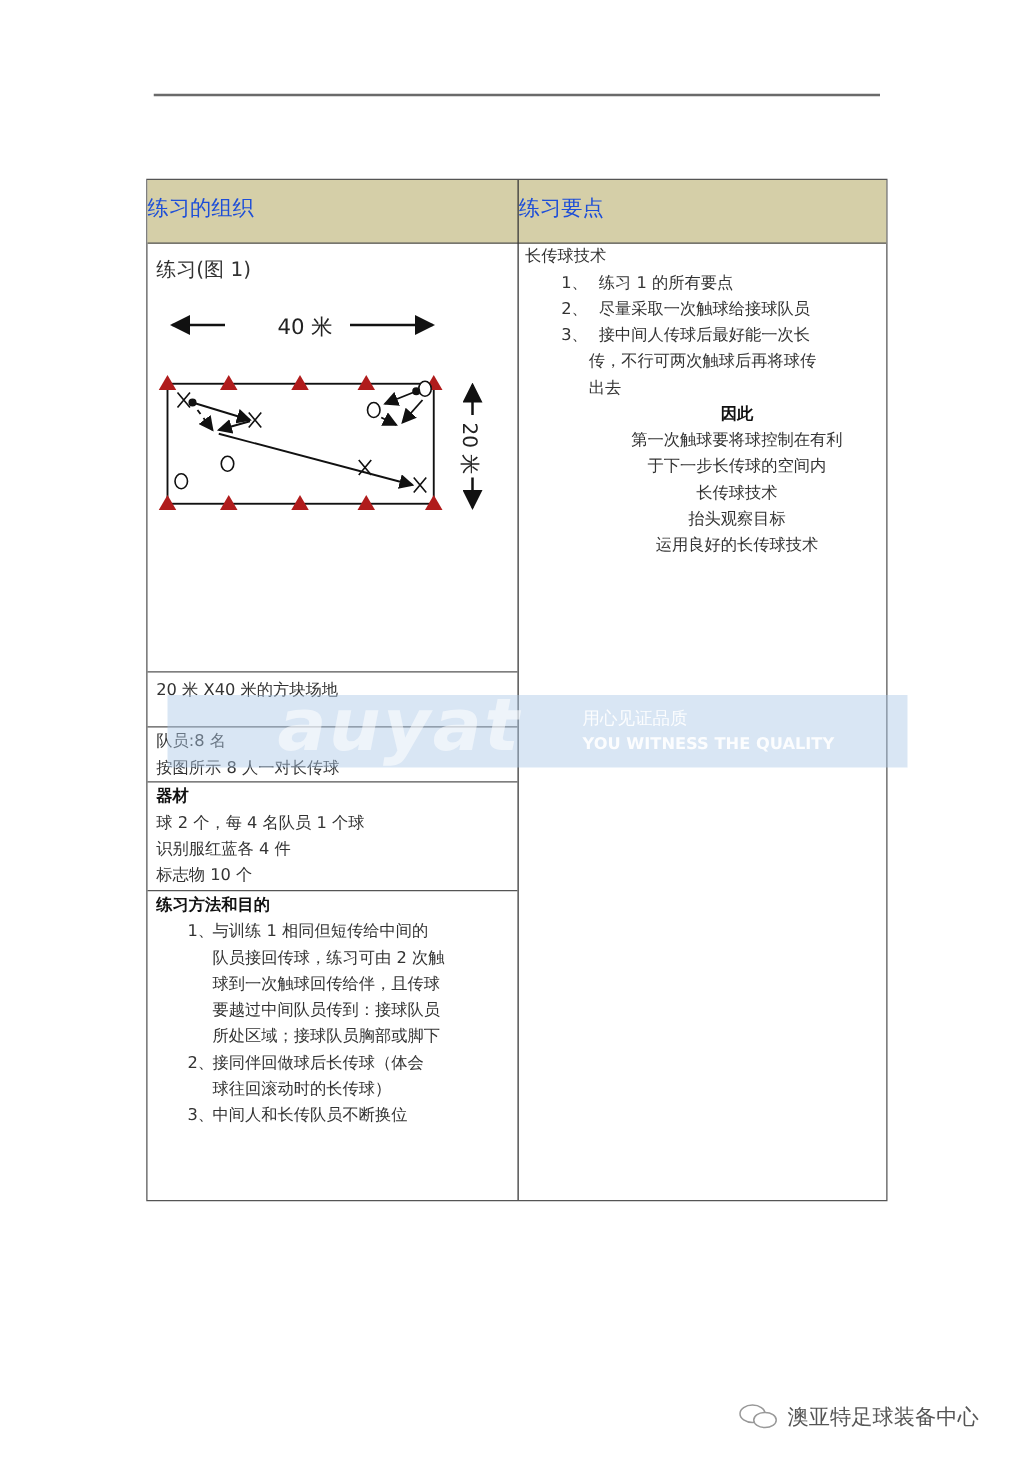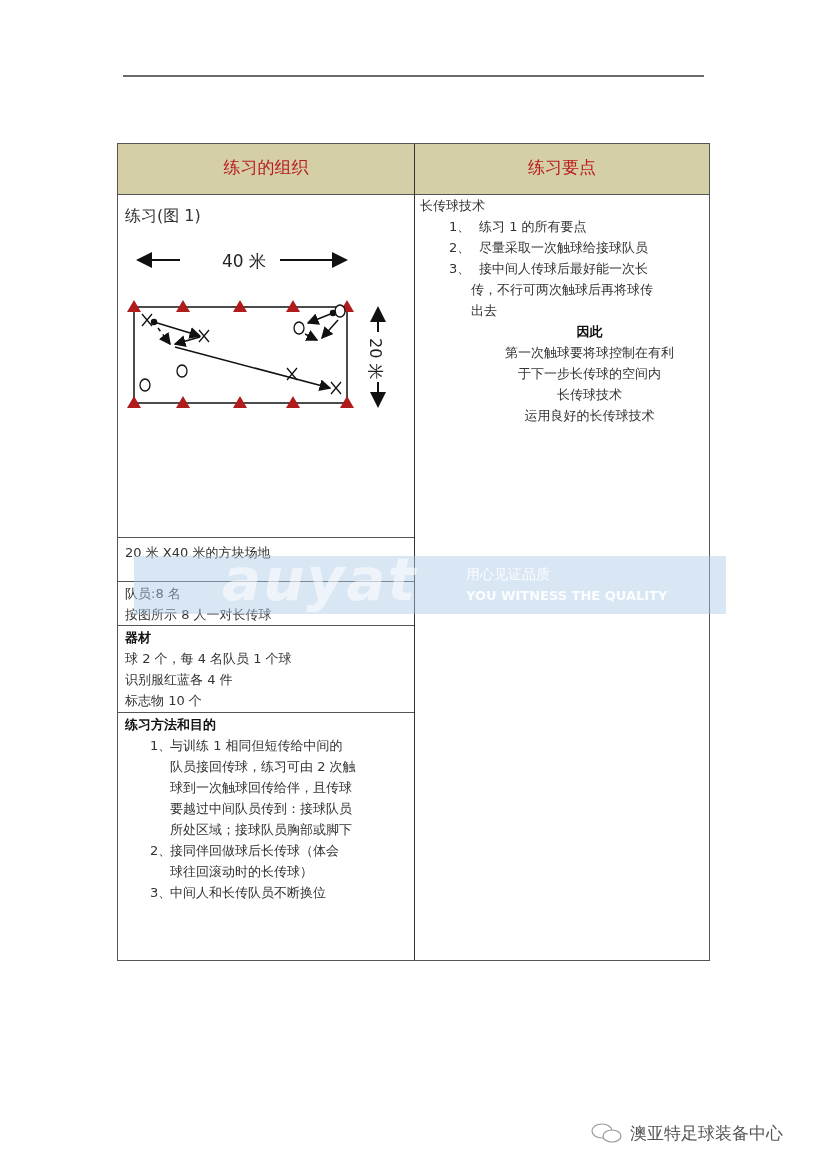--- a/index.html
+++ b/index.html
@@ -3,21 +3,21 @@
 <meta charset="utf-8">
 <style>
   html, body { margin: 0; padding: 0; background: #ffffff; }
   body { width: 827px; height: 1169px; position: relative; overflow: hidden;
          font-family: "DejaVu Sans", "Liberation Sans", sans-serif; color: #333; }
   .top-rule { position: absolute; left: 123px; top: 75px; width: 581px; height: 2px; background: #6a6a6a; }
   .doc-table { position: absolute; left: 117px; top: 143px; width: 593px; height: 818px;
                border: 1px solid #555; box-sizing: border-box; }
   .header-row { position: absolute; left: 0; top: 0; width: 100%; height: 50px; background: #d5cfa8;
                 border-bottom: 1px solid #555; }
-  .hcell { position: absolute; top: 0; height: 50px; line-height: 46px; text-align: center; font-size: 17px; color: #b91c1c; }
+  .hcell { position: absolute; top: 0; height: 50px; line-height: 46px; text-align: left; font-size: 17px; color: #1d4ed8; }
   .hcell.left { left: 0; width: 296px; }
   .hcell.right { left: 297px; width: 294px; }
   .col-divider { position: absolute; left: 296px; top: 0; width: 1px; height: 100%; background: #333; }
 
   .left-col { position: absolute; left: 0; top: 51px; width: 296px; }
   .section { position: absolute; left: 0; width: 296px; border-top: 1px solid #555; box-sizing: border-box; }
   .text { font-size: 13px; line-height: 21px; color: #333; }
   .bold { font-weight: bold; color: #111; }
   .diagram-title { position: absolute; left: 7px; top: 10px; font-size: 16px; }
 
@@ -161,20 +161,21 @@
     <div class="r-item">
       <span class="num">3、</span>
       <div>接中间人传球后最好能一次长</div>
       <div style="margin-left:-8px;">传，不行可两次触球后再将球传</div>
       <div style="margin-left:-8px;">出去</div>
     </div>
     <div class="r-sub bold" style="padding-left:48px;">因此</div>
     <div class="r-sub" style="padding-left:48px;">第一次触球要将球控制在有利</div>
     <div class="r-sub" style="padding-left:48px;">于下一步长传球的空间内</div>
     <div class="r-sub" style="padding-left:48px;">长传球技术</div>
+    <div class="r-sub" style="padding-left:48px;">抬头观察目标</div>
     <div class="r-sub" style="padding-left:48px;">运用良好的长传球技术</div>
   </div>
 </div>
 
 <div class="watermark">
   <div class="wm-logo">auyat</div>
   <div class="wm-cn">用心见证品质</div>
   <div class="wm-en">YOU WITNESS THE QUALITY</div>
 </div>
 

